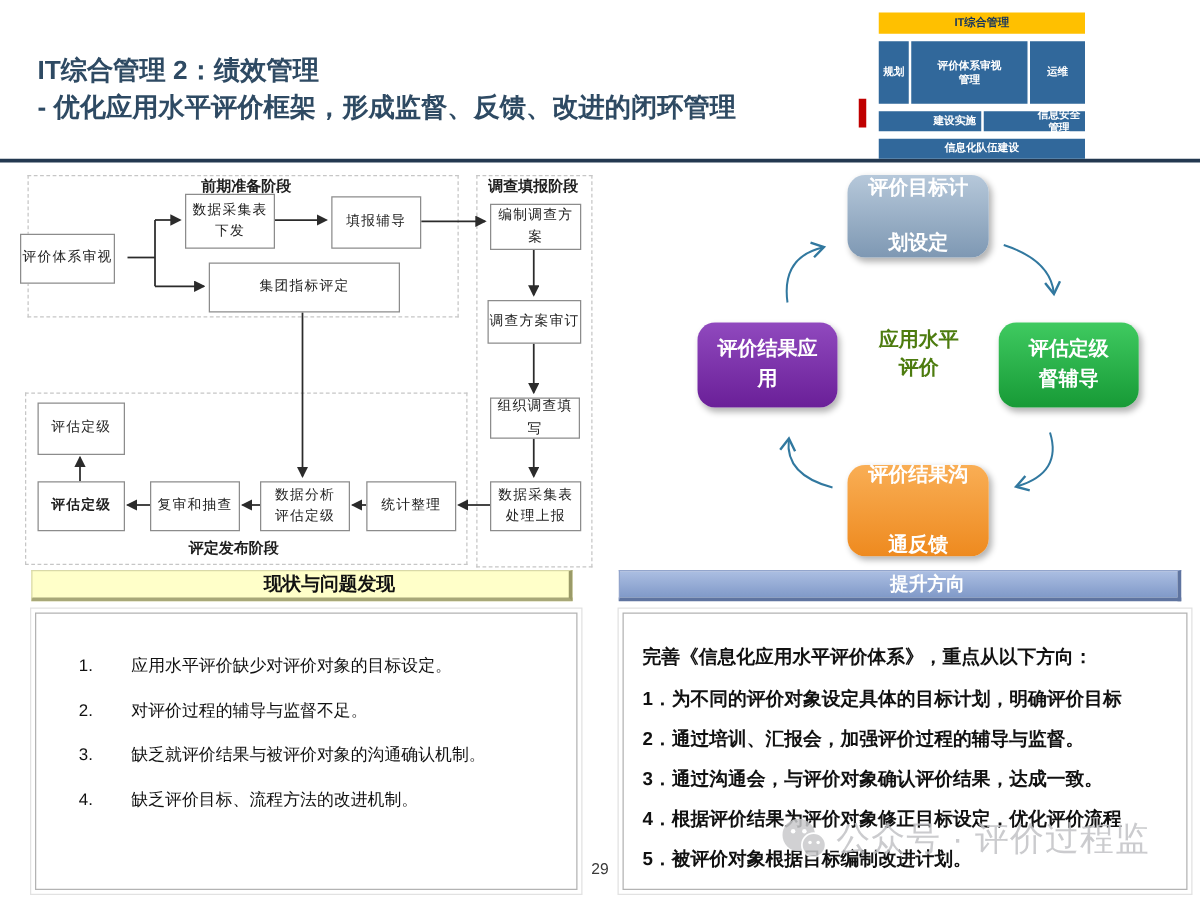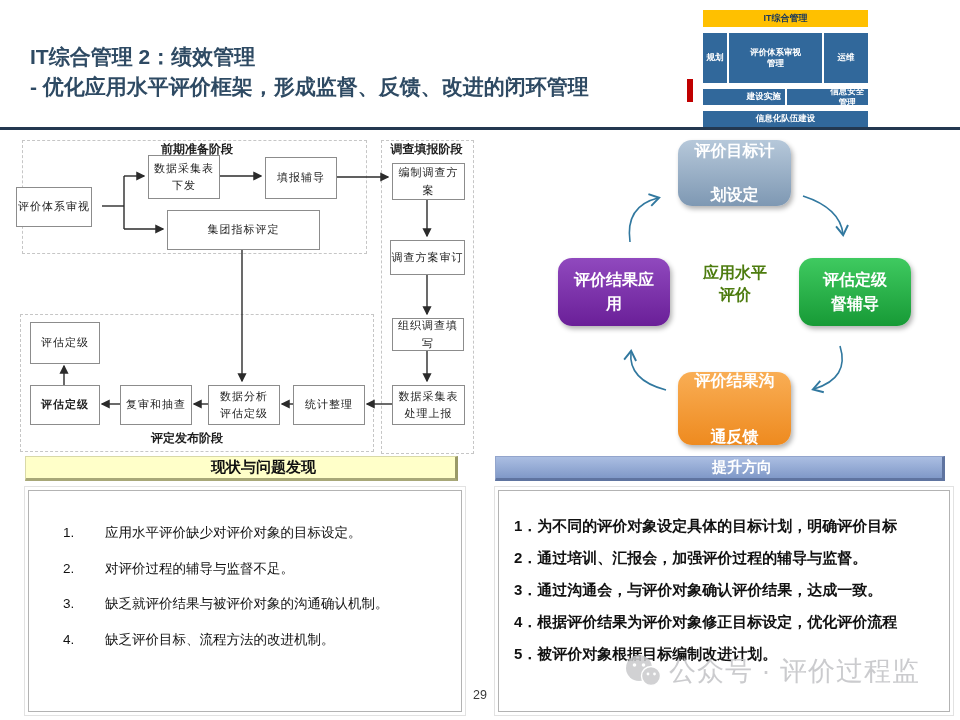--- a/index.html
+++ b/index.html
@@ -210,20 +210,21 @@
       </div>
       <div class="find-item">
         <span class="find-num">4.</span>
         <span class="find-text">缺乏评价目标、流程方法的改进机制。</span>
       </div>
     </div>
   </div>
 
   <div class="panel panel-right">
     <div class="imp-content">
+      <div class="imp-intro">完善《信息化应用水平评价体系》，重点从以下方向：</div>
       <div class="imp-item">1．为不同的评价对象设定具体的目标计划，明确评价目标</div>
       <div class="imp-item">2．通过培训、汇报会，加强评价过程的辅导与监督。</div>
       <div class="imp-item">3．通过沟通会，与评价对象确认评价结果，达成一致。</div>
       <div class="imp-item">4．根据评价结果为评价对象修正目标设定，优化评价流程</div>
       <div class="imp-item">5．被评价对象根据目标编制改进计划。</div>
     </div>
   </div>
 
   <div class="page-num">29</div>
   <div class="watermark">

